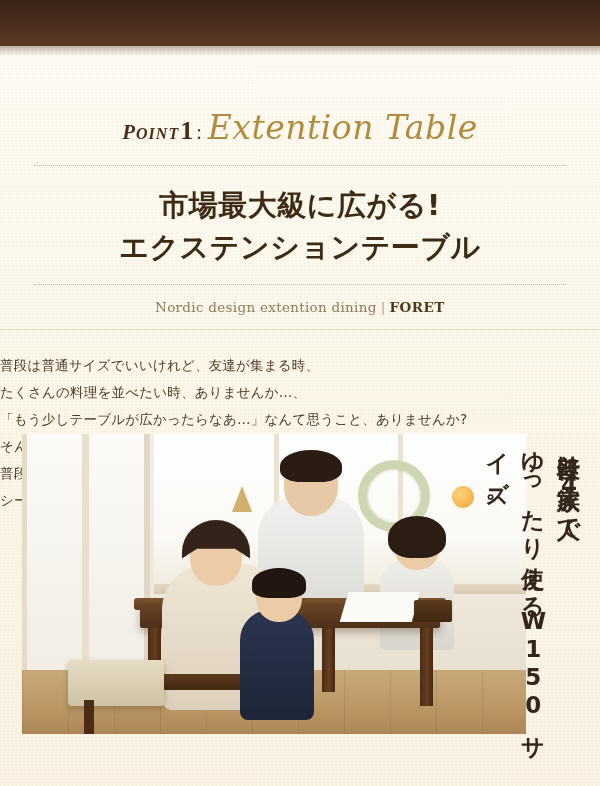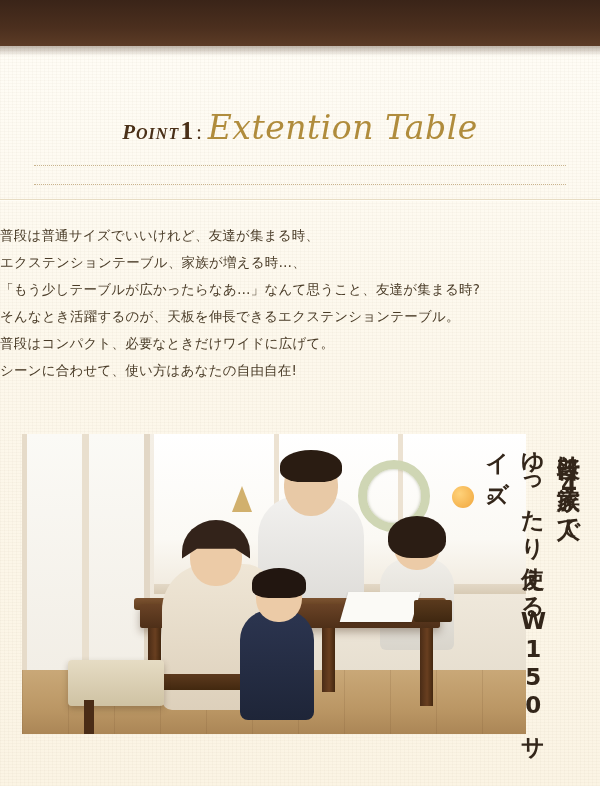--- a/index.html
+++ b/index.html
@@ -344,31 +344,36 @@
 
   <div class="content">
 
     <div class="point-head">
       <span class="point-word"><span>P</span><span class="small-caps">OINT</span></span><span class="point-num">1</span><span class="point-colon">:</span><span class="point-title-en">Extention Table</span>
     </div>
 
     <div class="dot-rule"></div>
 
     <div class="jp-title">
+      <span>市場最大級に広がる!</span>
+      <span class="line2">エクステンションテーブル</span>
     </div>
 
     <div class="dot-rule bottom"></div>
 
+    <div class="sub-en">
+      <span>Nordic design extention dining</span><span class="bar">|</span><span class="brand">FORET</span>
+    </div>
 
     <div class="section-divider"></div>
 
     <div class="body-copy">
       <div>普段は普通サイズでいいけれど、友達が集まる時、</div>
-      <div>エクステンションテーブル、家族が増える時…、</div>
-      <div>「もう少しテーブルが広かったらなあ…」なんて思うこと、友達が集まる時?</div>
+      <div>たくさんの料理を並べたい時、ありませんか…、</div>
+      <div>「もう少しテーブルが広かったらなあ…」なんて思うこと、ありませんか?</div>
       <div>そんなとき活躍するのが、天板を伸長できるエクステンションテーブル。</div>
       <div>普段はコンパクト、必要なときだけワイドに広げて。</div>
       <div>シーンに合わせて、使い方はあなたの自由自在!</div>
     </div>
   </div>
 
   <div class="photo-area">
     <div class="ph-wall"></div>
     <div class="ph-window-left"></div>
     <div class="ph-glass">

